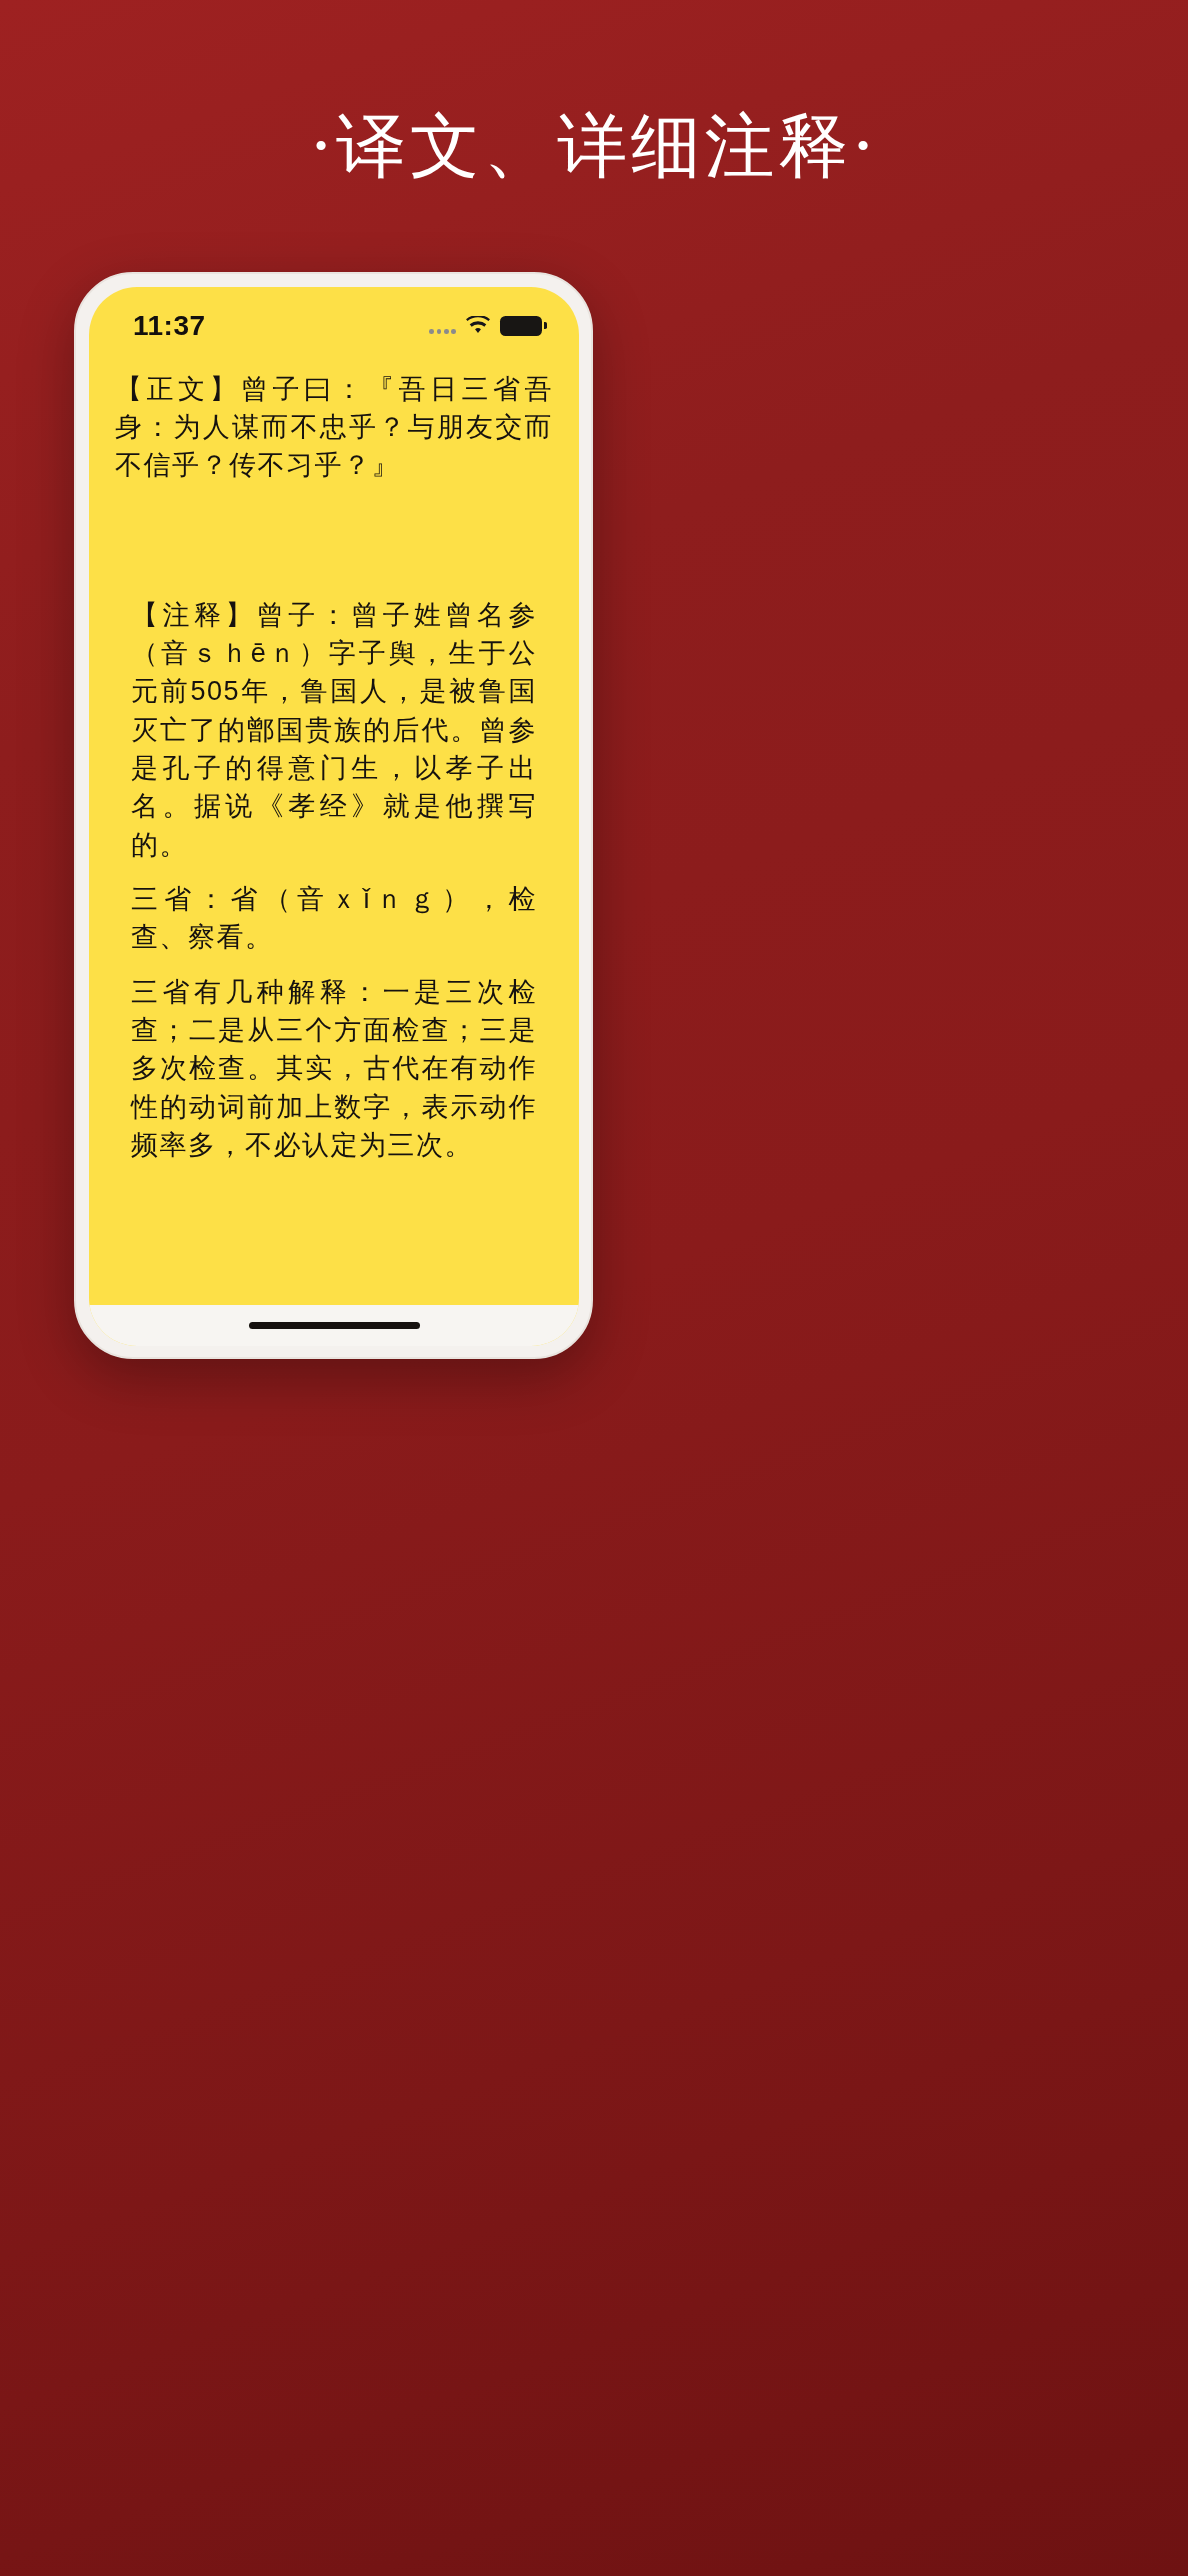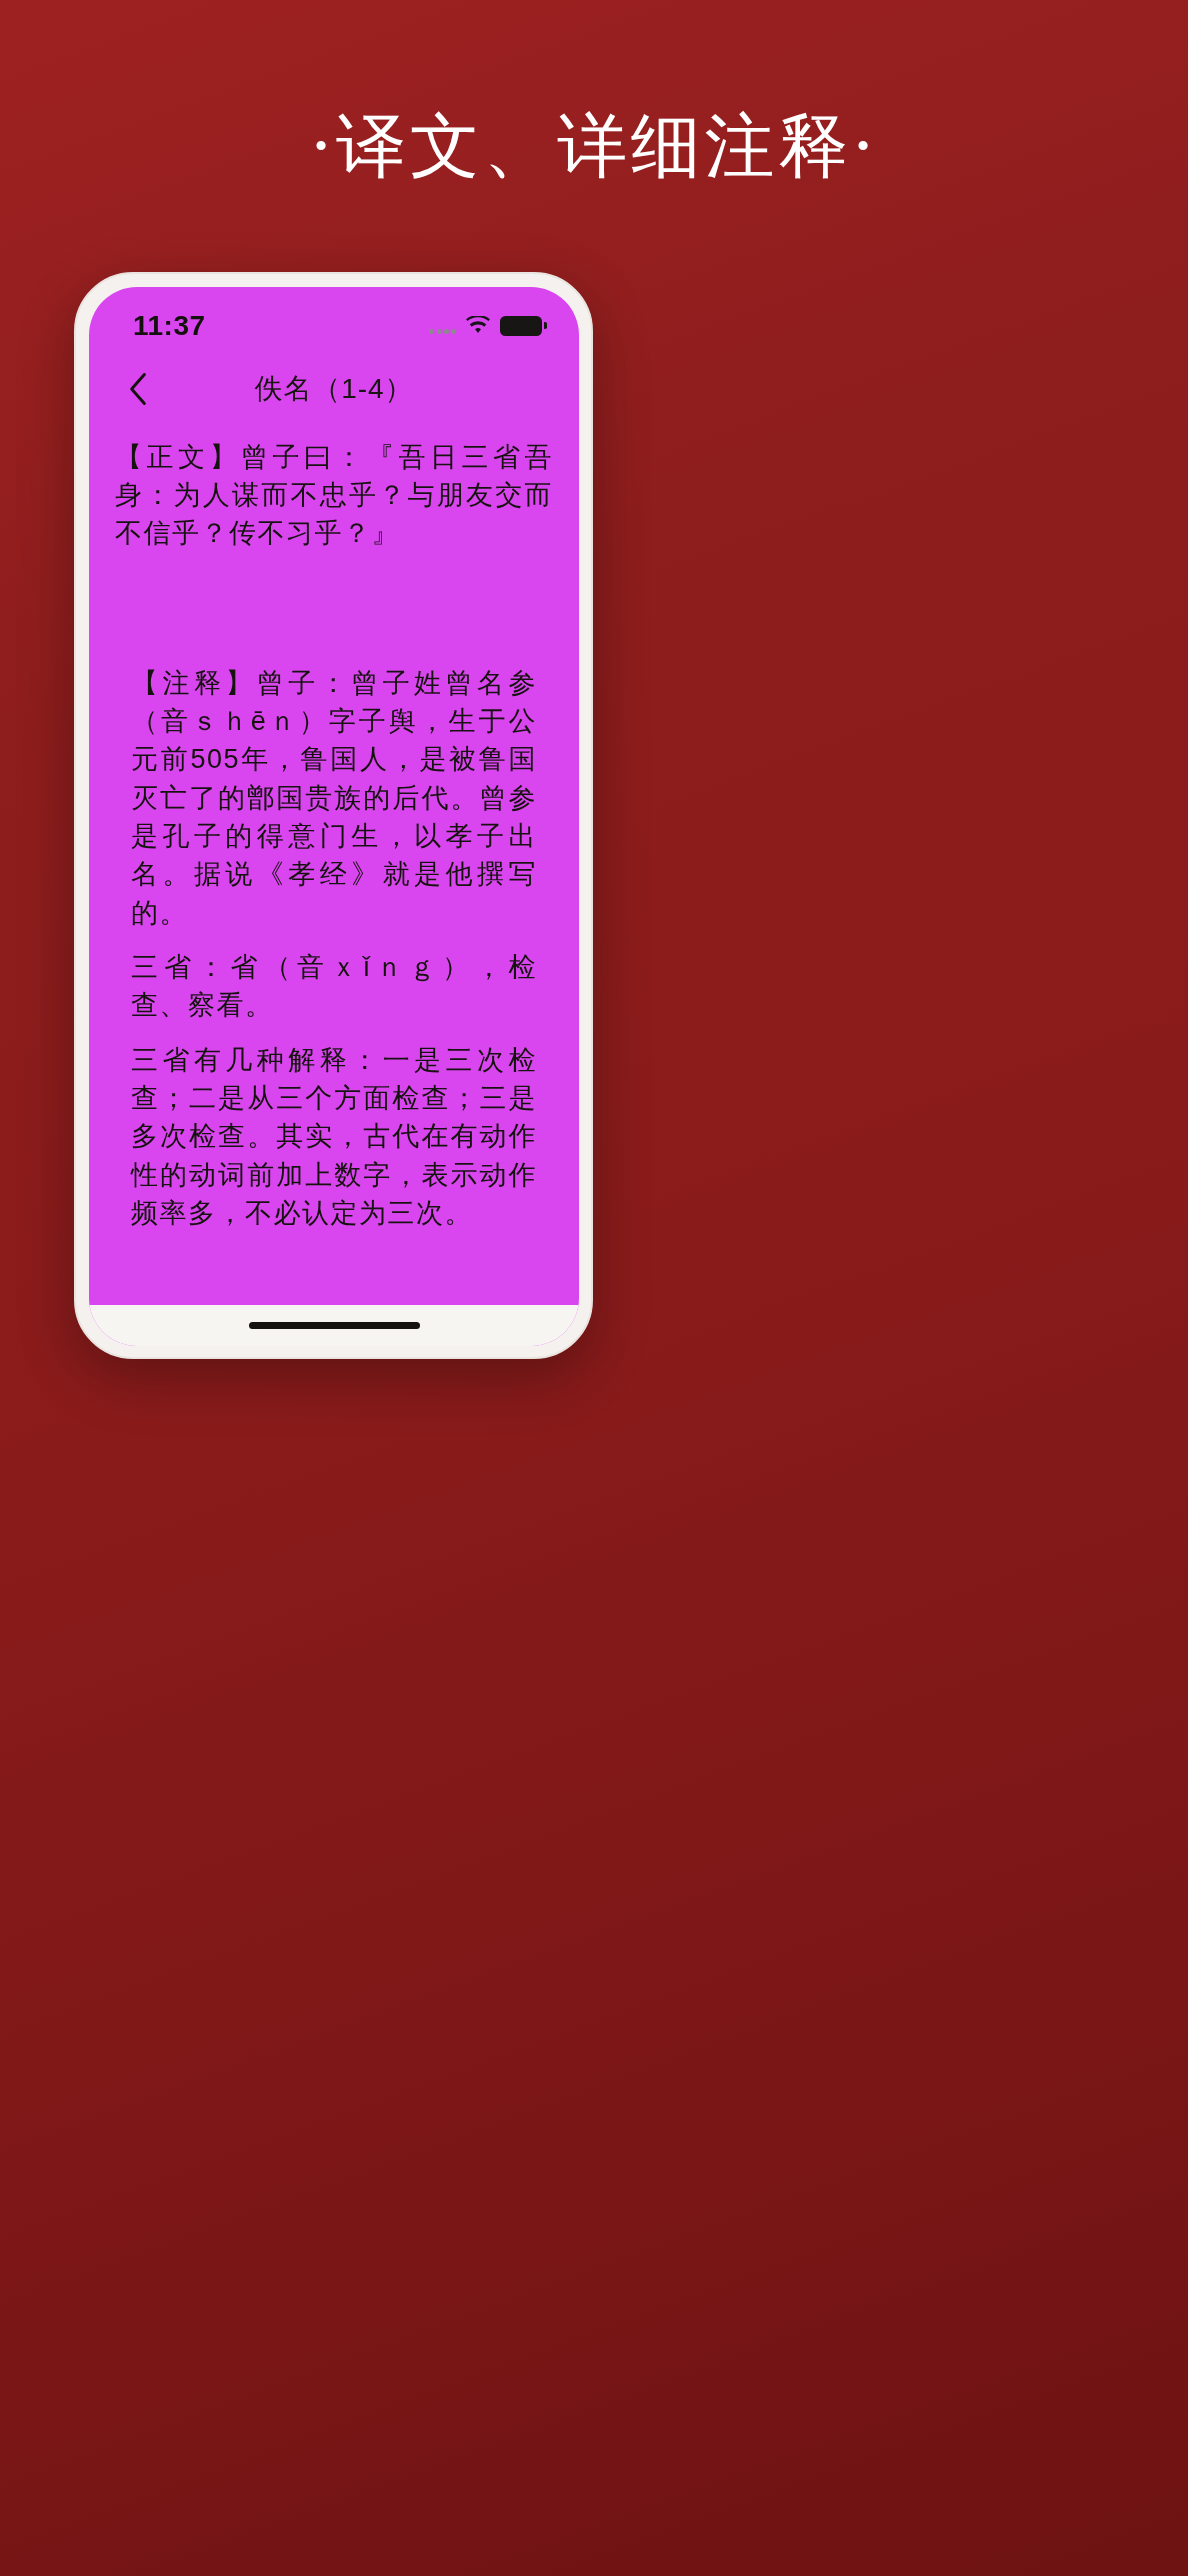--- a/index.html
+++ b/index.html
@@ -56,21 +56,21 @@
   .side-btn.volup   { left: 57px;  top: 571px;  width: 13px; height: 63px; border-radius: 4.6px 0 0 4.6px; }
   .side-btn.voldown { left: 57px;  top: 656px;  width: 13px; height: 63px; border-radius: 4.6px 0 0 4.6px; }
 
   
   .screen {
     position: absolute;
     left: 13px;
     top: 13px;
     width: 490px;
     height: 1059px;
-    background: #d946ef;
+    background: #fde047;
     border-radius: 48px;
     overflow: hidden;
   }
 
   
   .status-bar {
     position: relative;
     height: 68px;
     display: flex;
     align-items: center;
@@ -220,30 +220,20 @@
           <svg class="wifi-icon" viewBox="0 0 26 20" aria-hidden="true">
             <path d="M13 18.4l3.2-4.1a5.1 5.1 0 0 0-6.4 0L13 18.4z" fill="#18161a"></path>
             <path d="M13 9.2c2.6 0 5 .9 6.9 2.4l2.1-2.6A14 14 0 0 0 13 5.8a14 14 0 0 0-9 3.2l2.1 2.6A11 11 0 0 1 13 9.2z" fill="#18161a"></path>
             <path d="M13 1.4c4.3 0 8.3 1.5 11.4 4.1L26 3.4A20 20 0 0 0 13 -1 20 20 0 0 0 0 3.4l1.6 2.1A17.6 17.6 0 0 1 13 1.4z" fill="#18161a"></path>
           </svg>
         </span>
         <span class="battery"></span>
       </div>
     </div>
 
-    <div class="nav-bar">
-      <div class="nav-back">
-        <span>
-          <svg width="20" height="35" viewBox="0 0 22 38" aria-hidden="true">
-            <path d="M18 3 L4 19 L18 35" stroke="#16120f" stroke-width="3.2" fill="none" stroke-linecap="round" stroke-linejoin="round"></path>
-          </svg>
-        </span>
-      </div>
-      <div class="nav-title">佚名（1-4）</div>
-    </div>
 
     <div class="content">
 
       <p class="para">【正文】曾子曰：『吾日三省吾身：为人谋而不忠乎？与朋友交而不信乎？传不习乎？』</p>
 
       <div class="block-gap"></div>
 
 
       <div class="block-gap"></div>
 

